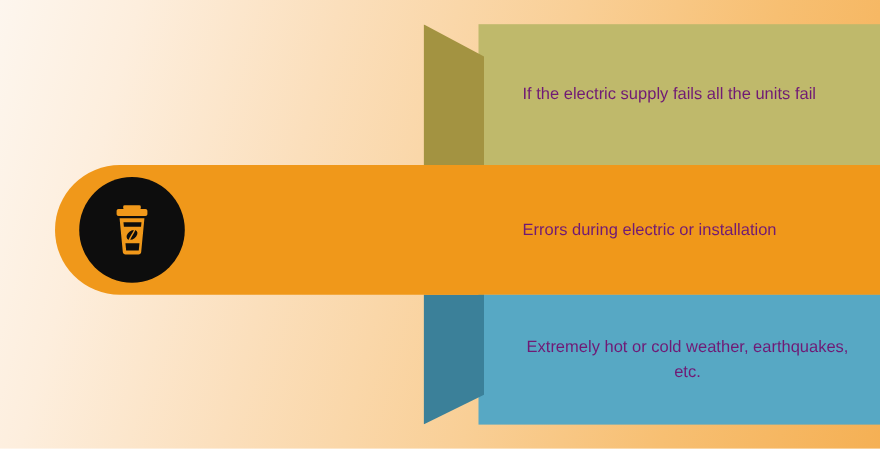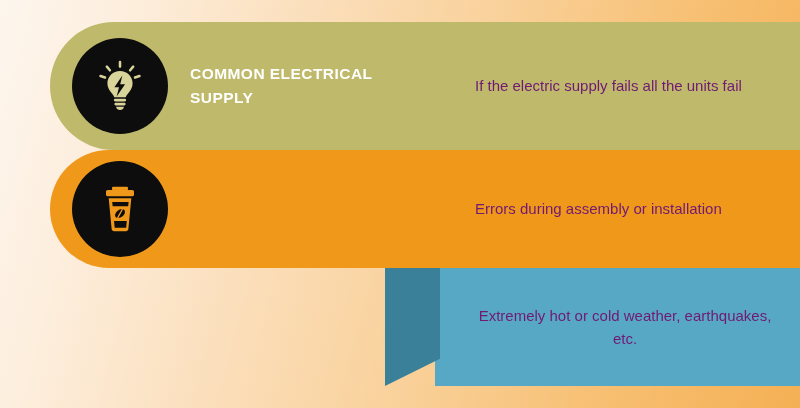--- a/index.html
+++ b/index.html
@@ -135,49 +135,26 @@
 <div id="infographic">
 
   <div class="row" id="row-1">
 
     <div class="panel">
       <div class="panel-text">If the electric supply fails all the units fail</div>
     </div>
 
     <div class="fold"></div>
 
-    <div class="bar">
-      <div class="icon-disc">
-        <svg width="58" height="58" viewBox="0 0 64 64" aria-hidden="true">
-          <g fill="#d8d49a">
-
-            <rect x="30.6" y="4" width="2.8" height="8" rx="1.4"></rect>
-            <rect x="30.6" y="4" width="2.8" height="8" rx="1.4" transform="rotate(40 32 28)"></rect>
-            <rect x="30.6" y="4" width="2.8" height="8" rx="1.4" transform="rotate(-40 32 28)"></rect>
-            <rect x="30.6" y="4" width="2.8" height="8" rx="1.4" transform="rotate(72 32 28)"></rect>
-            <rect x="30.6" y="4" width="2.8" height="8" rx="1.4" transform="rotate(-72 32 28)"></rect>
-
-            <path d="M32 15.5c-7.7 0-13.9 6.1-13.9 13.6 0 4.6 2.3 8.2 4.6 10.7 1.6 1.8 2.5 3.3 2.9 4.7h12.8c.4-1.4 1.3-2.9 2.9-4.7 2.3-2.5 4.6-6.1 4.6-10.7 0-7.5-6.2-13.6-13.9-13.6z"></path>
-
-            <rect x="25.2" y="46" width="13.6" height="3" rx="1.5"></rect>
-            <rect x="25.8" y="50.4" width="12.4" height="3" rx="1.5"></rect>
-            <path d="M27.6 54.9h8.8c-.6 2.3-2.2 3.6-4.4 3.6s-3.8-1.3-4.4-3.6z"></path>
-          </g>
-
-          <path d="M34.6 20.5 25.8 33.3h5.1l-2.6 10.4 9.3-13.6h-5.4z" fill="#0d0d0d"></path>
-        </svg>
-      </div>
-      <div class="bar-title">COMMON ELECTRICAL SUPPLY</div>
-    </div>
   </div>
 
   <div class="row" id="row-2">
 
     <div class="panel">
-      <div class="panel-text">Errors during assembly or installation</div>
+      <div class="panel-text">Errors during electric or installation</div>
     </div>
 
     <div class="fold"></div>
 
     <div class="bar">
       <div class="icon-disc">
         <svg width="54" height="54" viewBox="0 0 64 64" aria-hidden="true">
           <g fill="#f0981a">
 
             <path d="M17.5 9.5h29c1.2 0 2.1 1 2.1 2.1v3.3c0 1.2-.9 2.1-2.1 2.1h-29c-1.2 0-2.1-.9-2.1-2.1v-3.3c0-1.1.9-2.1 2.1-2.1z"></path>

